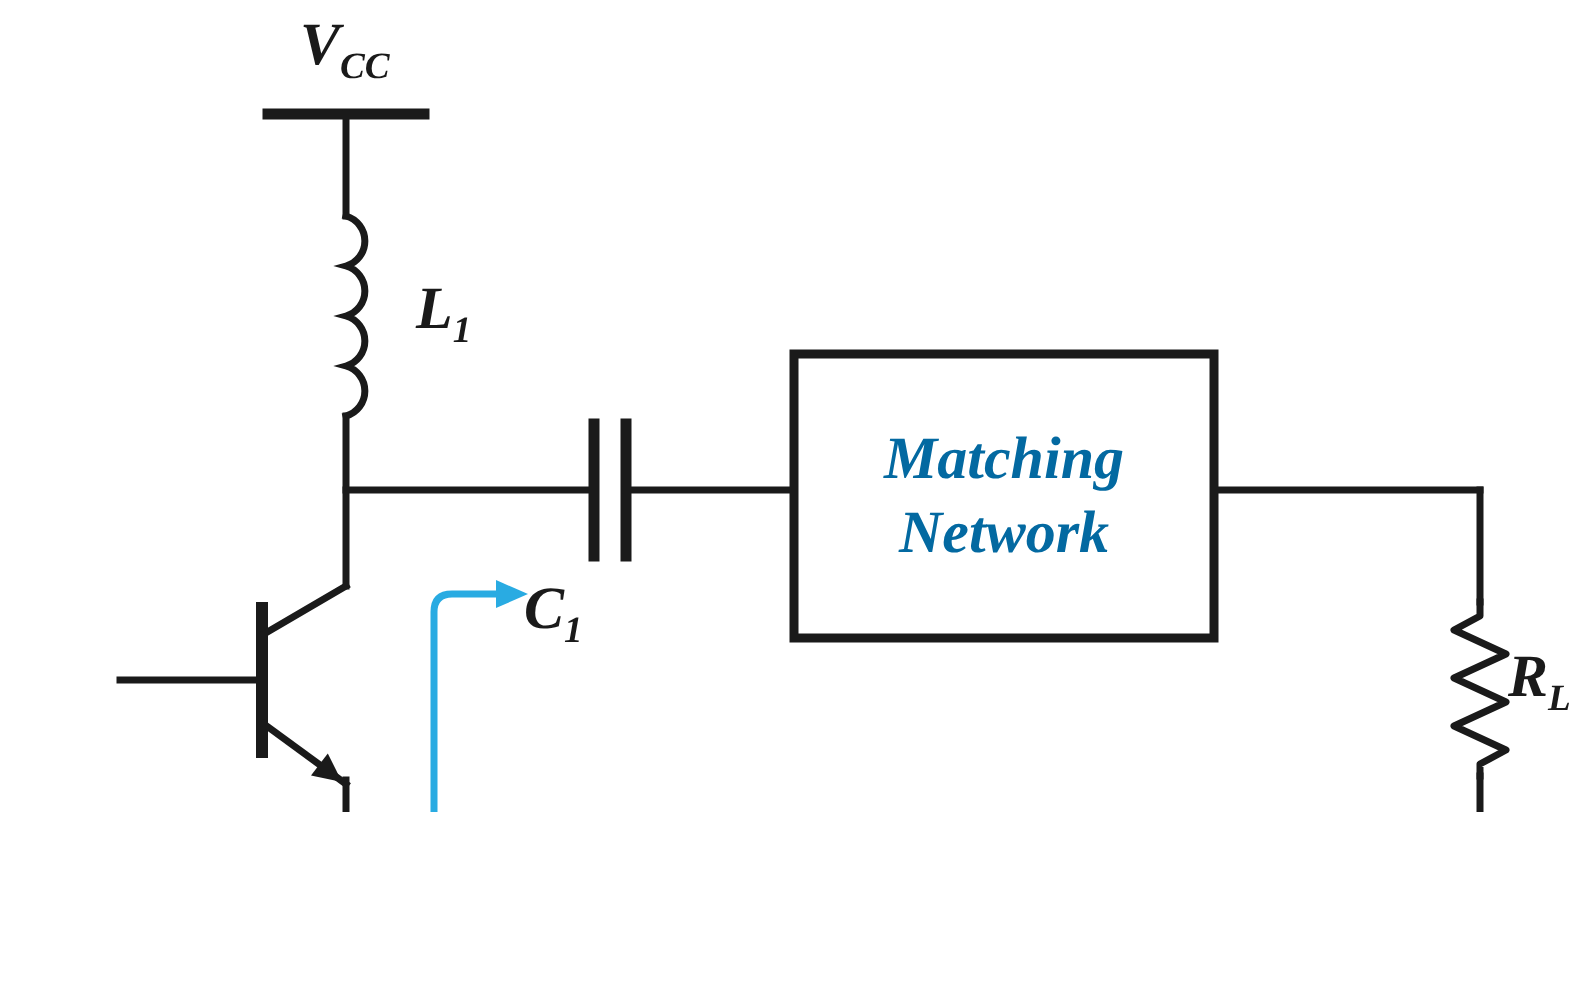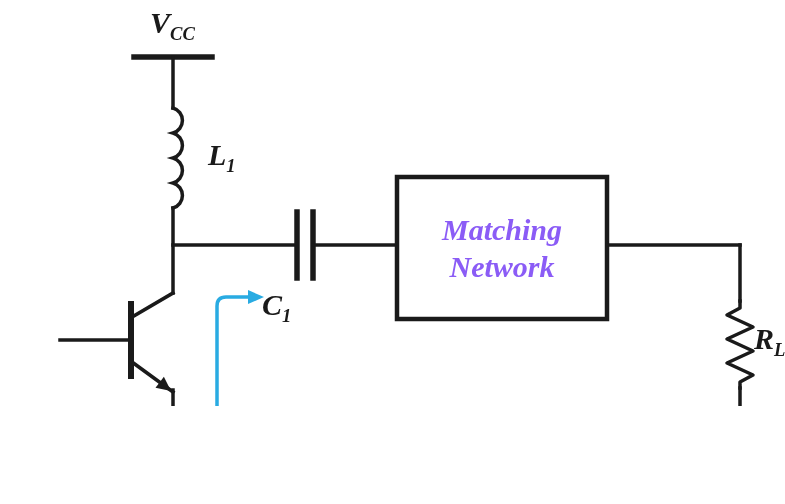--- a/index.html
+++ b/index.html
@@ -24,21 +24,21 @@
     font-weight:bold;font-style:italic;
     font-size:30px;color:#1a1a1a;
     white-space:nowrap;line-height:1;
     user-select:none;
   }
   .label sub{font-size:0.62em;line-height:1;}
   .label.cyan{color:var(--req,#29abe2);}
   .mn-text{
     position:absolute;left:357px;top:177px;width:210px;height:142px;
     display:flex;align-items:center;justify-content:center;text-align:center;
-    font-weight:bold;font-style:italic;font-size:30px;color:#8b5cf6;
+    font-weight:bold;font-style:italic;font-size:30px;color:#0369a1;
     white-space:pre-line;line-height:1.25;
   }
   .watermark{
     position:absolute;right:0;top:455px;height:40px;width:244px;
     background:var(--watermark-bg,#ededed);
     border-radius:8px 0 0 8px;
     display:flex;align-items:center;gap:8px;
     padding-left:10px;box-sizing:border-box;
   }
   .watermark .wm-text{

